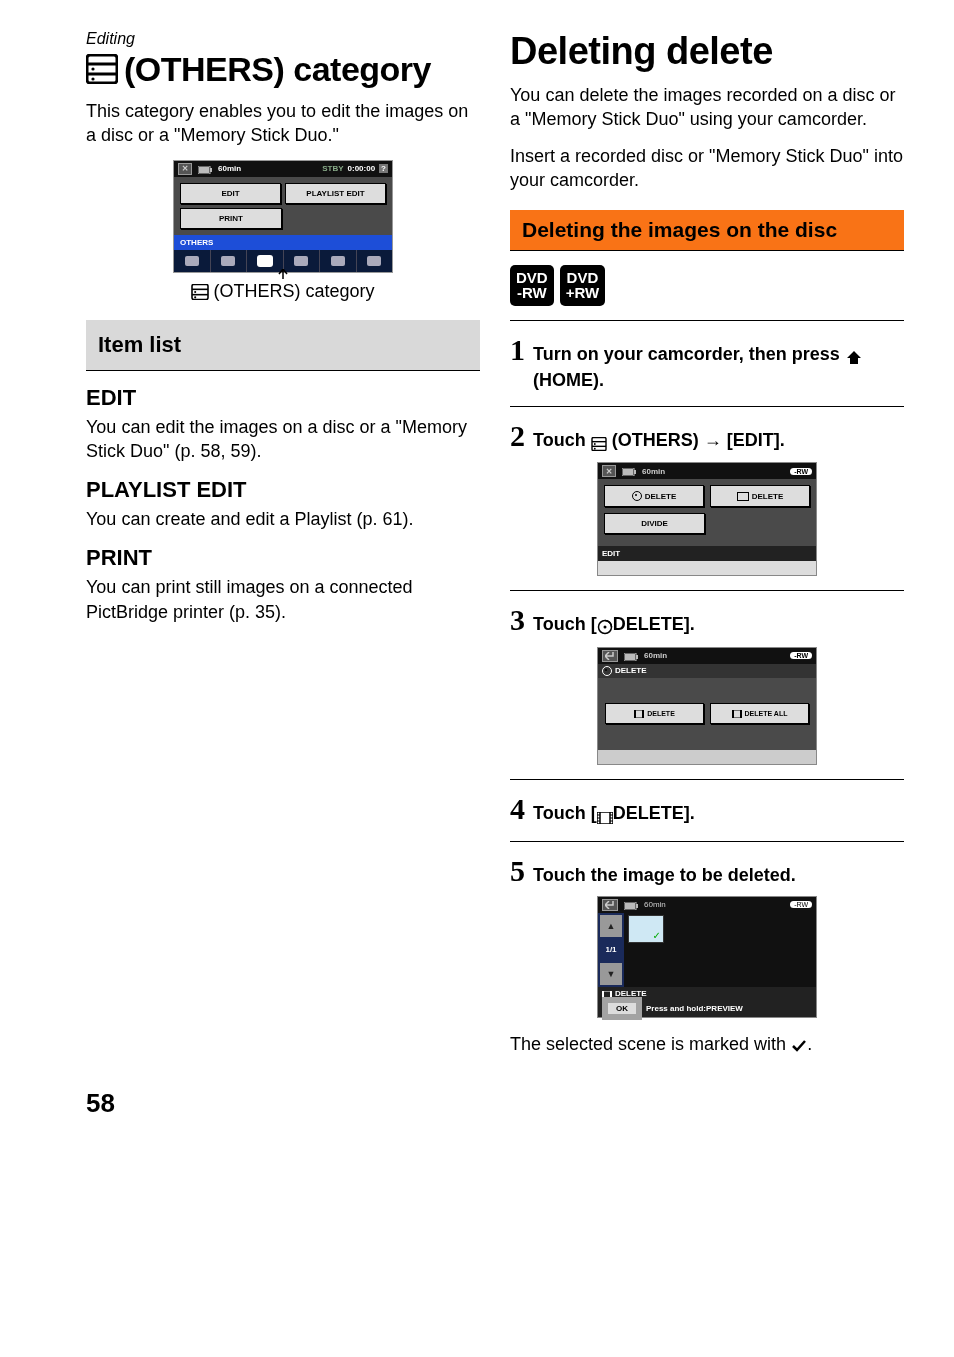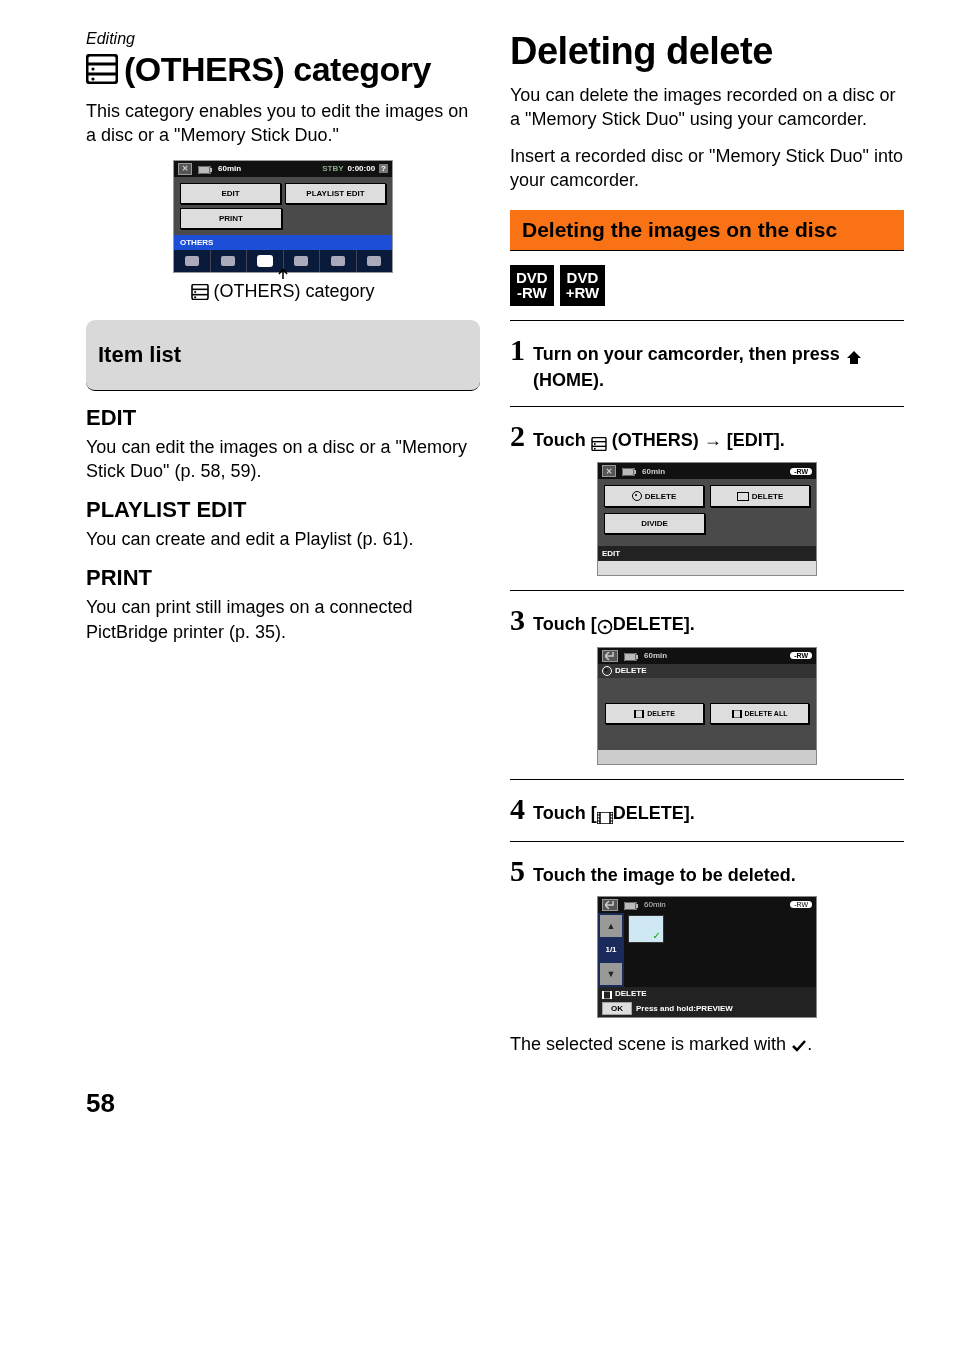--- a/index.html
+++ b/index.html
@@ -55,26 +55,25 @@
     font-size: 18px;
     margin-top: 6px;
     display:flex;
     align-items:center;
     justify-content:center;
     gap:4px;
   }
   .section-bar {
     background: #d9d9d9;
     border-bottom: 1px solid #000;
-    padding: 22px 12px;
+    padding: 12px 12px;
     font-family: "Arial Narrow", Arial, sans-serif;
     font-weight: 700;
     font-size: 22px;
     margin: 18px 0 12px 0;
-    border-radius: 9px;
   }
   .section-bar-large {
     background: #f97316;
     border-bottom: 1px solid #000;
     padding: 8px 12px;
     font-family: "Arial Narrow", Arial, sans-serif;
     font-weight: 700;
     font-size: 21px;
     margin: 18px 0 14px 0;
   }
@@ -159,24 +158,24 @@
   .shot4 .g-top .rbadge{margin-left:auto;background:#fff;color:#000;border-radius:6px;padding:0 4px;font-size:7px;}
   .shot4 .g-main{ display:flex; background:#111;}
   .shot4 .g-side{ width:26px; background:#1a2a5a; display:flex;flex-direction:column;}
   .shot4 .g-ar{flex:0 0 22px;background:#999;margin:2px;display:flex;align-items:center;justify-content:center;color:#222;font-size:9px;}
   .shot4 .g-pg{flex:1;display:flex;align-items:center;justify-content:center;color:#fff;font-size:8px;font-weight:bold;}
   .shot4 .g-grid{ flex:1; background:#111; height:74px; position:relative;}
   .shot4 .thumb{position:absolute;left:4px;top:2px;width:34px;height:26px;background:#cfe8f4;border:1px solid #333;}
   .shot4 .chk{position:absolute;right:2px;bottom:1px;color:#0a0;font-size:10px;}
   .shot4 .g-label{background:#222;color:#fff;font-size:8px;font-weight:bold;padding:2px 4px; display:flex;align-items:center;gap:3px;}
   .shot4 .g-foot{background:#222;display:flex;align-items:center;font-size:8px;color:#fff;font-weight:bold;height:16px;}
-  .shot4 .g-ok{background:#ddd;color:#000;width:28px;text-align:center;font-size:8px;font-weight:bold;border:1px solid #a3a3a3;margin:1px 4px;padding:1px 0;}
+  .shot4 .g-ok{background:#ddd;color:#000;width:28px;text-align:center;font-size:8px;font-weight:bold;border:6px solid #a3a3a3;margin:1px 4px;padding:1px 0;}
 
   .badges { display:flex; gap:6px; margin:4px 0 14px 0;}
-  .badge { background:#000;color:#fff;font-weight:bold;font-size:15px;padding:5px 6px 6px 6px;border-radius:0;line-height:1;text-align:center;}
+  .badge { background:#000;color:#fff;font-weight:bold;font-size:15px;padding:5px 6px 6px 6px;border-radius:5px;line-height:1;text-align:center;}
   .badge div{font-size:15px;line-height:1;}
 
   hr.sep { border:none;border-top:1px solid #000;margin:14px 0;}
 
   .step { display:flex; align-items:baseline; gap:8px; margin:6px 0;}
   .step-num { font-family:"Times New Roman",serif; font-weight:bold; font-size:30px; line-height:1;}
   .step-text { font-weight:bold; font-size:18px; line-height:1.3;}
   .step-text .inline-icon{display:inline-block;vertical-align:-2px;}
 
   .page-num {

